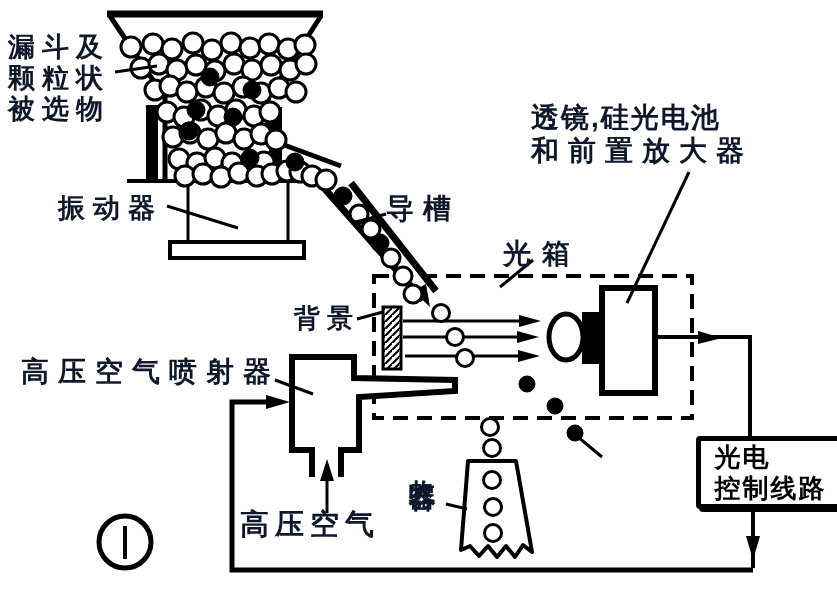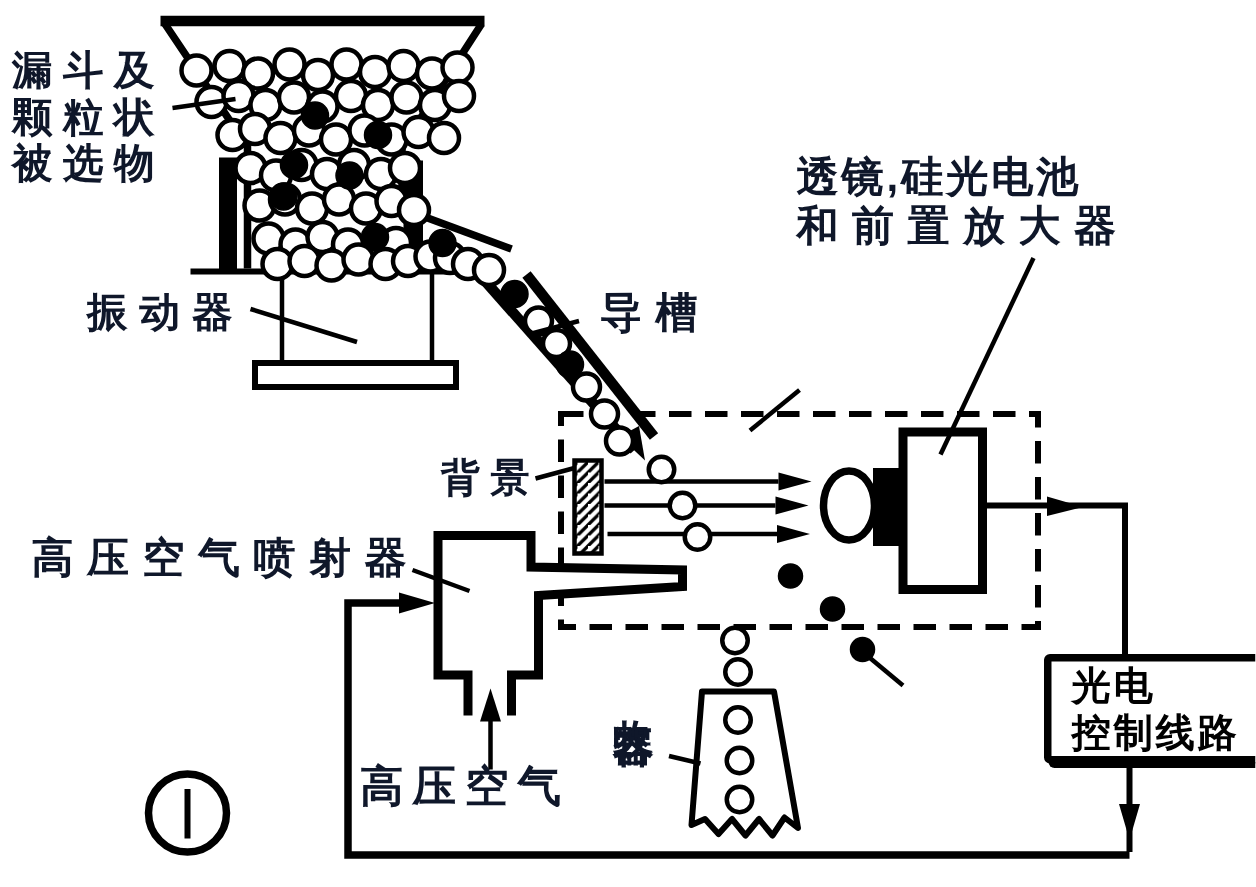--- a/index.html
+++ b/index.html
@@ -208,23 +208,24 @@
     <line x1="275" y1="380" x2="313" y2="394"></line>
     <line x1="446" y1="504" x2="467" y2="509"></line>
     <line x1="578" y1="437" x2="602" y2="457"></line>
   </g>
 </svg>
 
 <div class="lbl" style="left:8px;   top:32px;  font-size:27px; line-height:31px; letter-spacing:7px;">漏斗及
 颗粒状
 被选物</div>
 <div class="lbl" style="left:58px;  top:190px; font-size:27px; letter-spacing:8px;">振动器</div>
-<div class="lbl" style="left:400px; top:190px; font-size:28px; letter-spacing:9px;">导槽</div>
+<div class="lbl" style="left:386px; top:190px; font-size:28px; letter-spacing:9px;">导槽</div>
 <div class="lbl" style="left:531px; top:99px;  font-size:28px; letter-spacing:2px;">透镜,硅光电池</div>
 <div class="lbl" style="left:531px; top:132px; font-size:28px; letter-spacing:9px;">和前置放大器</div>
+<div class="lbl" style="left:503px; top:235px; font-size:28px; letter-spacing:11px;">光箱</div>
 <div class="lbl" style="left:294px; top:301px; font-size:26px; letter-spacing:7px;">背景</div>
 <div class="lbl" style="left:21px;  top:353px; font-size:28px; letter-spacing:9px;">高压空气喷射器</div>
 <div class="lbl" style="left:240px; top:505px; font-size:29px; letter-spacing:6px;">高压空气</div>
 <div class="lbl vert" style="left:404px; top:459px; font-size:27px; letter-spacing:2px;">收容器</div>
 
 <div class="control-box">
   <span>光电
 控制线路</span>
 </div>
 

